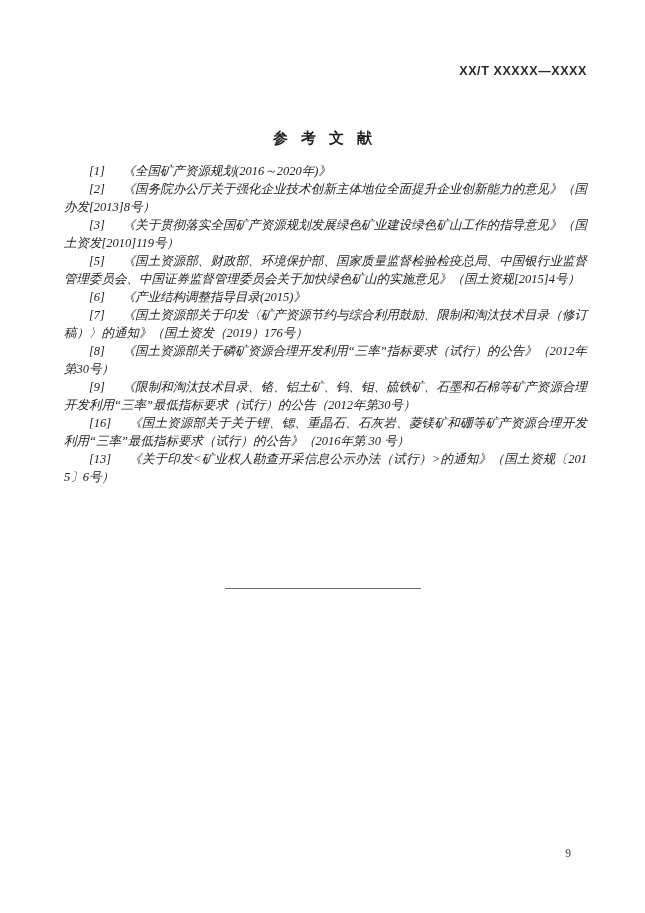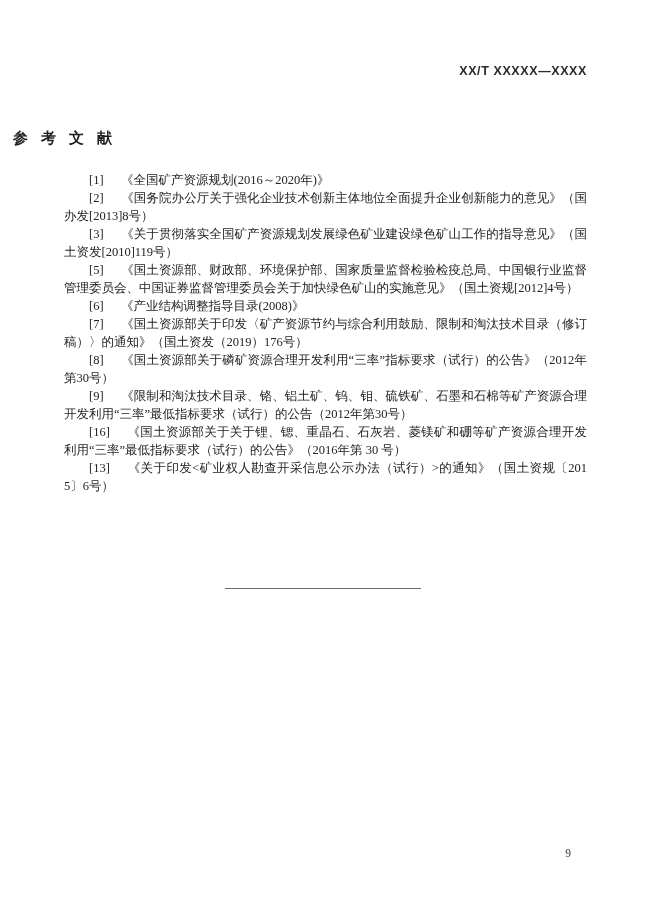--- a/index.html
+++ b/index.html
@@ -22,30 +22,30 @@
     font-size: 12.5px;
     font-weight: 600;
     letter-spacing: 0.6px;
     color: #2b2b2b;
     white-space: nowrap;
   }
   .page-title {
     position: absolute;
     top: 129px; left: 0;
     width: 100%;
-    text-align: left;
+    text-align: center;
     font-size: 15px;
     font-weight: bold;
     letter-spacing: 13px;
     text-indent: 13px; 
     color: #1e1e1e;
   }
   .refs {
     position: absolute;
-    top: 171px; left: 64px; right: 58px;
+    top: 162px; left: 64px; right: 58px; font-style: italic;
   }
   .refs p.ref {
     font-size: 12.5px;
     line-height: 18px;
     text-align: justify;
     text-indent: 2em;
     color: #232323;
     word-break: break-all;
   }
   .refs p.ref:nth-child(13) { margin-top: 6px; }
@@ -73,23 +73,23 @@
   <h1 class="page-title">参考文献</h1>
 
   <div class="refs">
     <p class="ref"><span class="ref-label">[1]</span><span class="ref-text">《全国矿产资源规划(2016～2020年)》</span></p>
 
     <p class="ref"><span class="ref-label">[2]</span><span class="ref-text">《国务院办公厅关于强化企业技术创新主体地位全面提升企业创新能力的意见》（国办发[2013]8号）</span></p>
 
     <p class="ref"><span class="ref-label">[3]</span><span class="ref-text">《关于贯彻落实全国矿产资源规划发展绿色矿业建设绿色矿山工作的指导意见》（国土资发[2010]119号）</span></p>
 
 
-    <p class="ref"><span class="ref-label">[5]</span><span class="ref-text">《国土资源部、财政部、环境保护部、国家质量监督检验检疫总局、中国银行业监督管理委员会、中国证券监督管理委员会关于加快绿色矿山的实施意见》（国土资规[2012]4号）</span></p>
+    <p class="ref"><span class="ref-label">[5]</span><span class="ref-text">《国土资源部、财政部、环境保护部、国家质量监督检验检疫总局、中国银行业监督管理委员会、中国证券监督管理委员会关于加快绿色矿山的实施意见》（国土资规[2015]4号）</span></p>
 
-    <p class="ref"><span class="ref-label">[6]</span><span class="ref-text">《产业结构调整指导目录(2008)》</span></p>
+    <p class="ref"><span class="ref-label">[6]</span><span class="ref-text">《产业结构调整指导目录(2015)》</span></p>
 
     <p class="ref"><span class="ref-label">[7]</span><span class="ref-text">《国土资源部关于印发〈矿产资源节约与综合利用鼓励、限制和淘汰技术目录（修订稿）〉的通知》（国土资发（2019）176号）</span></p>
 
     <p class="ref"><span class="ref-label">[8]</span><span class="ref-text">《国土资源部关于磷矿资源合理开发利用“三率”指标要求（试行）的公告》（2012年第30号）</span></p>
 
     <p class="ref"><span class="ref-label">[9]</span><span class="ref-text">《限制和淘汰技术目录、铬、铝土矿、钨、钼、硫铁矿、石墨和石棉等矿产资源合理开发利用“三率”最低指标要求（试行）的公告（2012年第30号）</span></p>
 
 
     <p class="ref"><span class="ref-label">[16]</span><span class="ref-text">《国土资源部关于关于锂、锶、重晶石、石灰岩、菱镁矿和硼等矿产资源合理开发利用“三率”最低指标要求（试行）的公告》（2016年第 30 号）</span></p>
 

